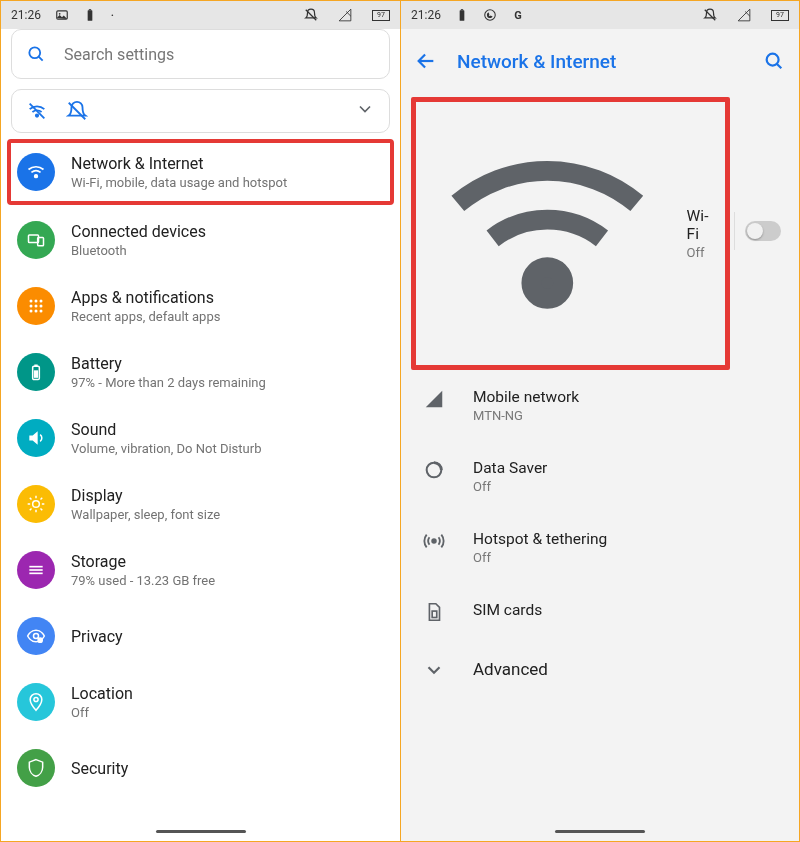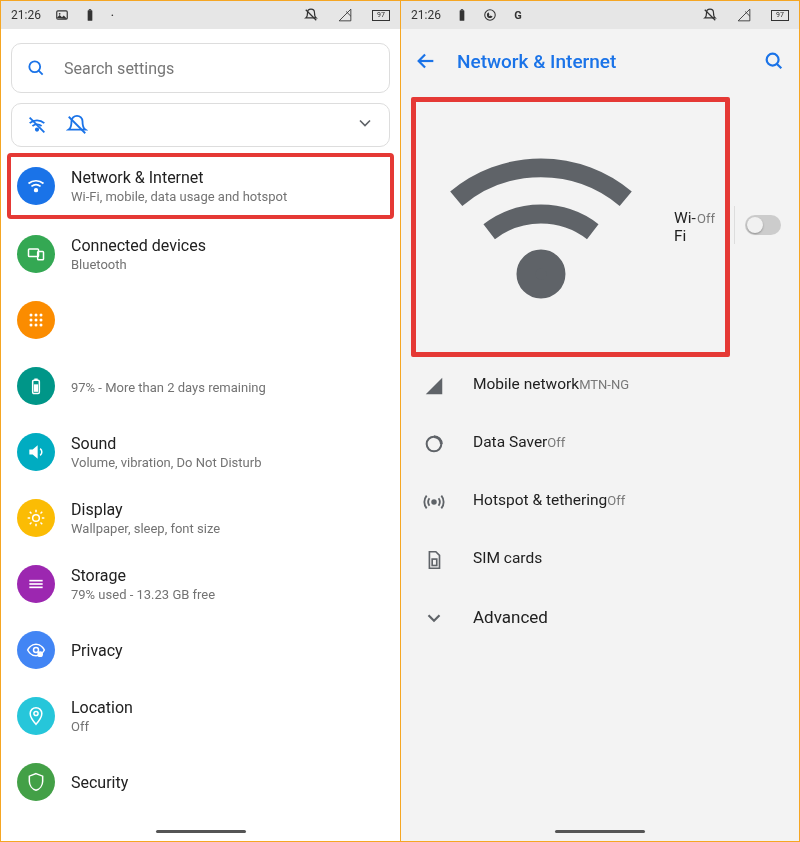--- a/index.html
+++ b/index.html
@@ -11,21 +11,21 @@
 
   
   .status-bar { height: 28px; background: #e6e6e6; display: flex; align-items: center; justify-content: space-between; padding: 0 10px; font-size: 12px; color: #333; }
   .status-left { display: flex; align-items: center; gap: 14px; }
   .status-right { display: flex; align-items: center; gap: 20px; }
   .sb-ic { width: 14px; height: 14px; display:inline-flex; align-items:center; justify-content:center; }
   .batt-box { width: 18px; height: 11px; border: 1px solid #333; font-size: 7px; display:flex;align-items:center;justify-content:center; color:#333; }
 
   
   .left-content { flex: 1; background: #fff; padding: 0 10px; overflow: hidden; }
-  .search-card { margin-top: 14px; height: 50px; border: 1px solid #ddd; border-radius: 10px; display: flex; align-items: center; padding: 0 14px; gap: 18px; color: #5f6368; }
+  .search-card { height: 50px; border: 1px solid #ddd; border-radius: 10px; display: flex; align-items: center; padding: 0 14px; gap: 18px; color: #5f6368; }
   .search-card svg { width: 20px; height: 20px; }
   .search-ph { font-size: 16px; color: #777; }
 
   .quick-card { margin-top: 10px; height: 44px; border: 1px solid #ddd; border-radius: 10px; display: flex; align-items: center; padding: 0 14px; gap: 18px; }
   .quick-card .qicon { color: #1a73e8; display:flex; }
   .quick-card .spacer { flex: 1; }
   .quick-card .chev { color: #5f6368; }
 
   .setting-list { margin-top: 6px; }
   .setting-item { display: flex; align-items: center; padding: 14px 6px; gap: 16px; cursor: pointer; }
@@ -47,21 +47,21 @@
   .c-cyan2 { background: #26c6da; }
   .c-green2 { background: #43a047; }
 
   
   .appbar { height: 56px; display: flex; align-items: center; padding: 0 14px; gap: 20px; margin-top:4px; }
   .appbar .back { color: #1a73e8; display:flex; }
   .appbar-title { font-size: 19px; color: #1a73e8; font-weight: 500; flex:1; }
   .appbar .sicon { color: #1a73e8; display:flex; }
   .net-item { display: flex; align-items: flex-start; padding: 18px 12px; gap: 28px; cursor:pointer; }
   .net-item svg.nicon { width: 22px; height: 22px; color:#5f6368; flex-shrink:0; }
-  .net-texts { display: flex; flex-direction: row; }
+  .net-texts { display: flex; flex-direction: column; }
   .net-title { font-size: 15.5px; color: #212121; }
   .net-sub { font-size: 13px; color: #787878; margin-top: 2px; }
 
   .wifi-row { display:flex; align-items:center; }
   .wifi-main { flex:1; }
   .wifi-box { border: 5px solid #e53935; border-radius: 2px; padding: 12px 10px 12px 12px; display:flex; align-items:center; gap:20px; margin: 4px 0 0 6px; width: 260px; }
   .divider-vert { width: 1px; height: 38px; background: #ddd; margin: 0 10px 0 4px; }
   .toggle { width: 36px; height: 20px; background: #ccc; border-radius: 10px; position: relative; margin-right:8px; }
   .toggle::after { content:""; position:absolute; width:16px; height:16px; background:#f1f1f1; border-radius:50%; top:2px; left:2px; box-shadow:0 1px 2px rgba(0,0,0,0.3); }
 
@@ -173,31 +173,36 @@
                 <circle cx="12" cy="6" r="1.8"></circle>
                 <circle cx="18" cy="6" r="1.8"></circle>
                 <circle cx="6" cy="12" r="1.8"></circle>
                 <circle cx="12" cy="12" r="1.8"></circle>
                 <circle cx="18" cy="12" r="1.8"></circle>
                 <circle cx="6" cy="18" r="1.8"></circle>
                 <circle cx="12" cy="18" r="1.8"></circle>
                 <circle cx="18" cy="18" r="1.8"></circle>
               </svg>
             </div>
+          <div class="setting-texts">
+            <span class="setting-title">Apps &amp; notifications</span>
+            <span class="setting-sub">Recent apps, default apps</span>
+          </div>
         </div>
 
         <div class="setting-item">
           <div class="setting-icon c-teal">
               <svg width="20" height="20" viewBox="0 0 24 24" fill="#fff">
                 <rect x="8" y="5" width="8" height="16" rx="1.5" fill="none" stroke="#fff" stroke-width="1.8"></rect>
                 <rect x="10" y="3" width="4" height="2"></rect>
                 <rect x="9.5" y="10" width="5" height="9"></rect>
               </svg>
             </div>
           <div class="setting-texts">
+            <span class="setting-title">Battery</span>
             <span class="setting-sub">97% - More than 2 days remaining</span>
           </div>
         </div>
 
         <div class="setting-item">
           <div class="setting-icon c-cyan">
               <svg width="20" height="20" viewBox="0 0 24 24" fill="#fff">
                 <path d="M4 9v6h4l6 5V4L8 9z"></path>
                 <path d="M17 8a5 5 0 010 8" fill="none" stroke="#fff" stroke-width="1.8"></path>
               </svg>

